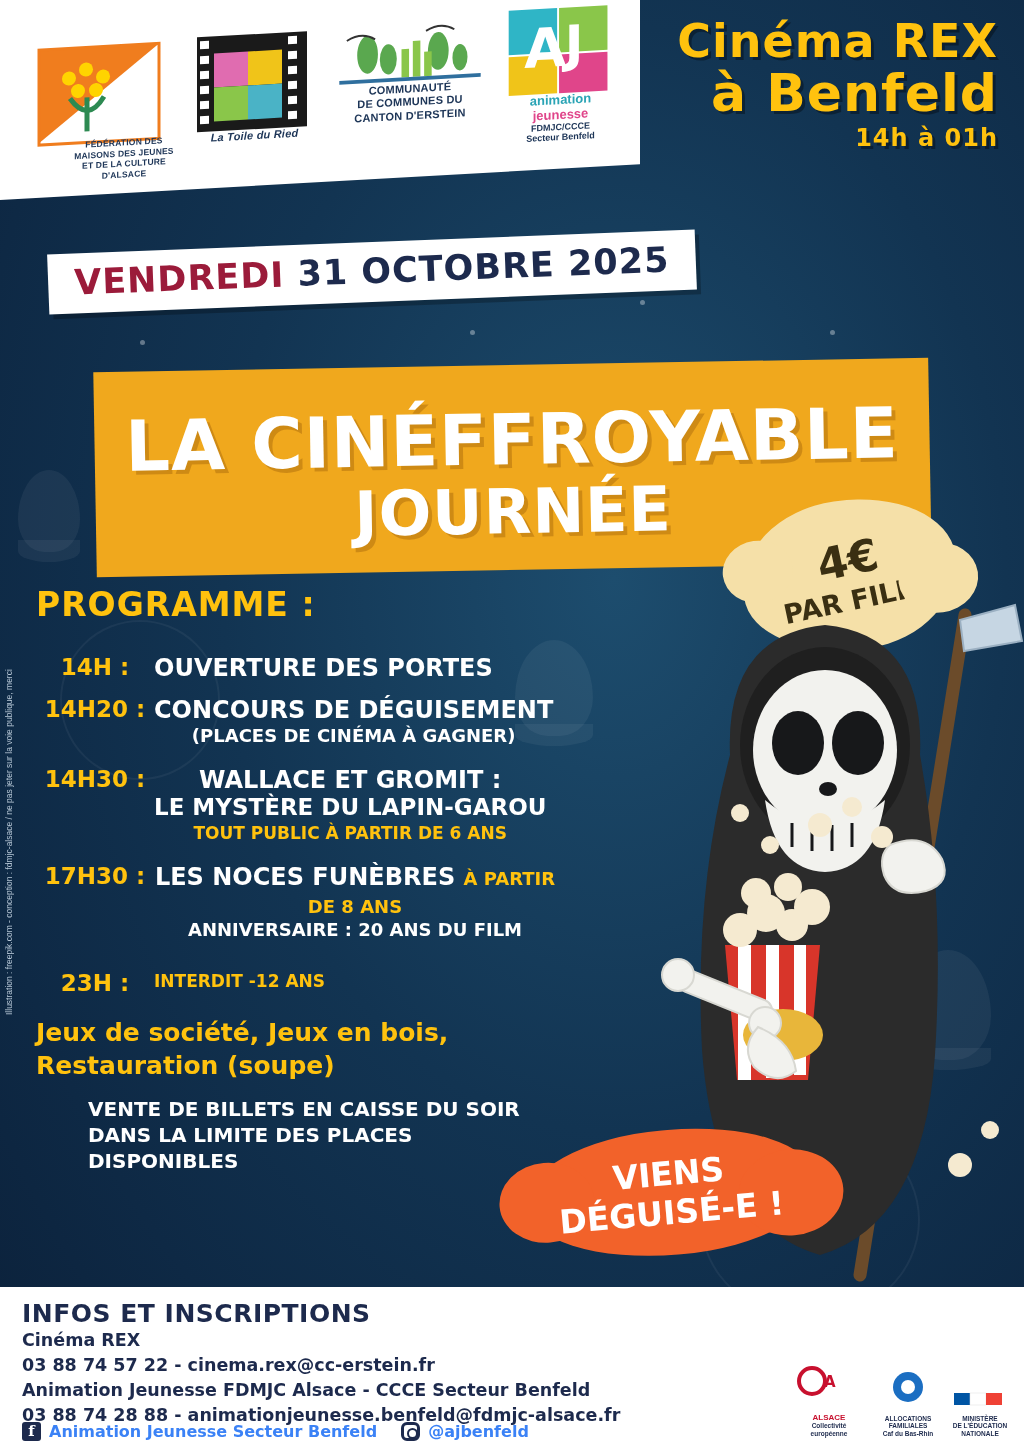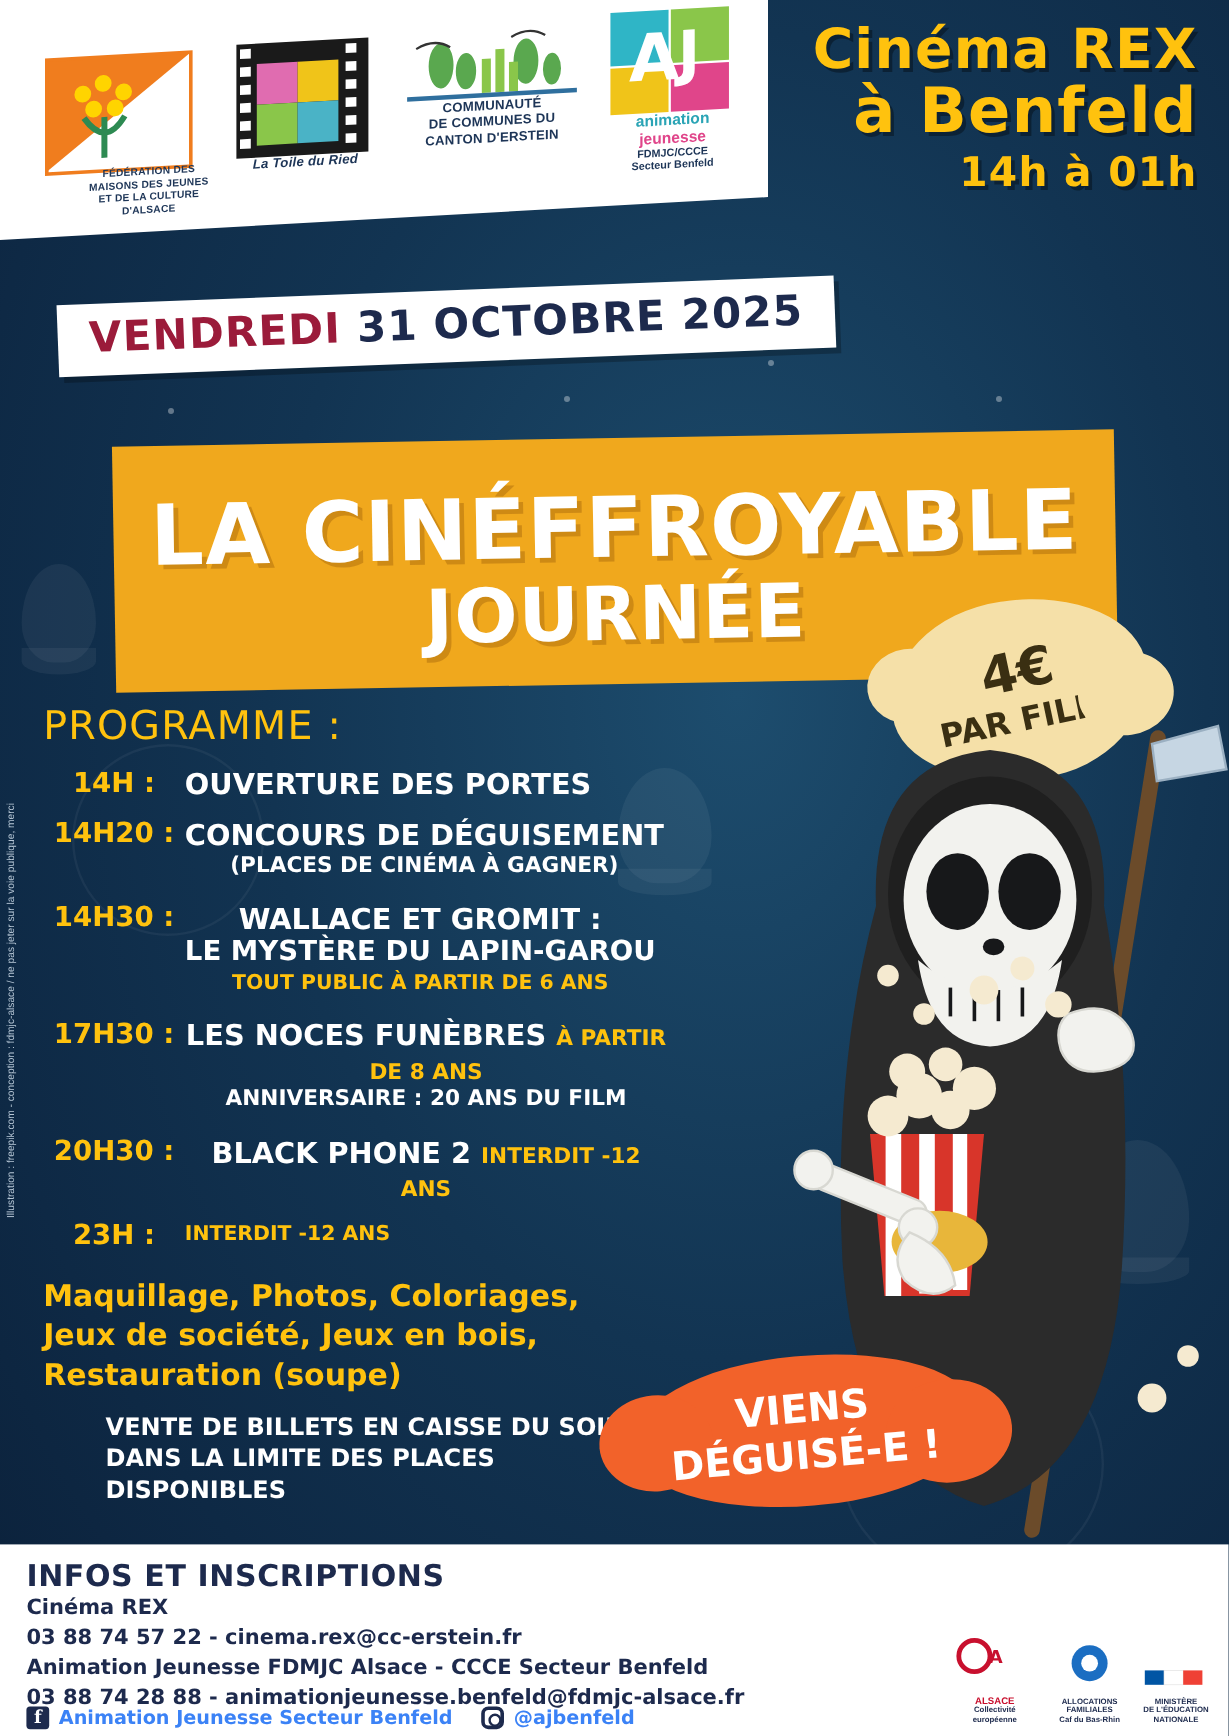--- a/index.html
+++ b/index.html
@@ -70,21 +70,21 @@
     position: absolute; top: 18px; right: 26px;
     width: 400px; text-align: right;
     font-family: "DejaVu Sans", sans-serif;
     font-weight: bold;
     color: #ffc20e;
     text-shadow: 3px 3px 0 rgba(0,0,0,0.35);
     letter-spacing: 1px;
   }
   .rex-line1 { font-size: 46px; line-height: 1.04; }
   .rex-line2 { font-size: 52px; line-height: 1.04; }
-  .rex-line3 { font-size: 34px; line-height: 1.2; margin-top: 4px; }
+  .rex-line3 { font-size: 24px; line-height: 1.2; margin-top: 4px; }
 
   
   .date-banner {
     position: absolute; top: 242px; left: 48px;
     background: #ffffff;
     padding: 9px 26px 11px 26px;
     transform: rotate(-2.2deg);
     box-shadow: 4px 5px 0 rgba(0,0,0,0.25);
   }
   .date-banner span {
@@ -135,22 +135,22 @@
   .price-bubble::before { width: 70px; height: 62px; left: -18px; top: 28px; }
   .price-bubble::after  { width: 80px; height: 70px; right: -20px; top: 55px; }
 
   
   .programme {
     position: absolute; top: 585px; left: 36px;
     width: 520px;
     font-family: "DejaVu Sans", sans-serif;
   }
   .prog-title {
-    color: #ffc20e; font-size: 33px; font-weight: normal; letter-spacing: 1px;
-    margin-bottom: 16px;
+    color: #ffc20e; font-size: 33px; font-weight: bold; letter-spacing: 1px;
+    margin-bottom: 30px;
   }
   .prog-row { display: flex; margin-bottom: 5px; text-align: center; }
   .prog-time {
     color: #ffc20e; font-weight: bold; font-size: 23px;
     min-width: 118px; white-space: nowrap;
   }
   .prog-body { color: #ffffff; }
   .prog-main { font-size: 24px; font-weight: bold; line-height: 1.18; }
   .prog-main2 { font-size: 23px; font-weight: bold; line-height: 1.18; }
   .prog-sub { font-size: 18px; font-weight: bold; color: #ffffff; line-height: 1.25; }
@@ -467,40 +467,30 @@
       <div class="prog-body">
         <div class="prog-main">
           <span>LES NOCES FUNÈBRES</span>
           <span class="inline-warn">À PARTIR DE 8 ANS</span>
         </div>
         <div class="prog-sub">ANNIVERSAIRE : 20 ANS DU FILM</div>
       </div>
     </div>
     <div class="spacer-md"></div>
 
-    <div class="prog-row">
-      <div class="prog-time">20H30 :</div>
-      <div class="prog-body">
-        <div class="prog-main">
-          <span>BLACK PHONE 2</span>
-          <span class="inline-warn">INTERDIT -12 ANS</span>
-        </div>
-      </div>
-    </div>
     <div class="spacer-sm"></div>
 
     <div class="prog-row">
       <div class="prog-time">23H :</div>
       <div class="prog-body">
         <div class="prog-warn">INTERDIT -12 ANS</div>
       </div>
     </div>
 
     <div class="activities">
-      <div>Maquillage, Photos, Coloriages,</div>
       <div>Jeux de société, Jeux en bois,</div>
       <div>Restauration (soupe)</div>
     </div>
 
     <div class="ticket-note">
       <div>VENTE DE BILLETS EN CAISSE DU SOIR</div>
       <div>DANS LA LIMITE DES PLACES DISPONIBLES</div>
     </div>
   </div>
 

